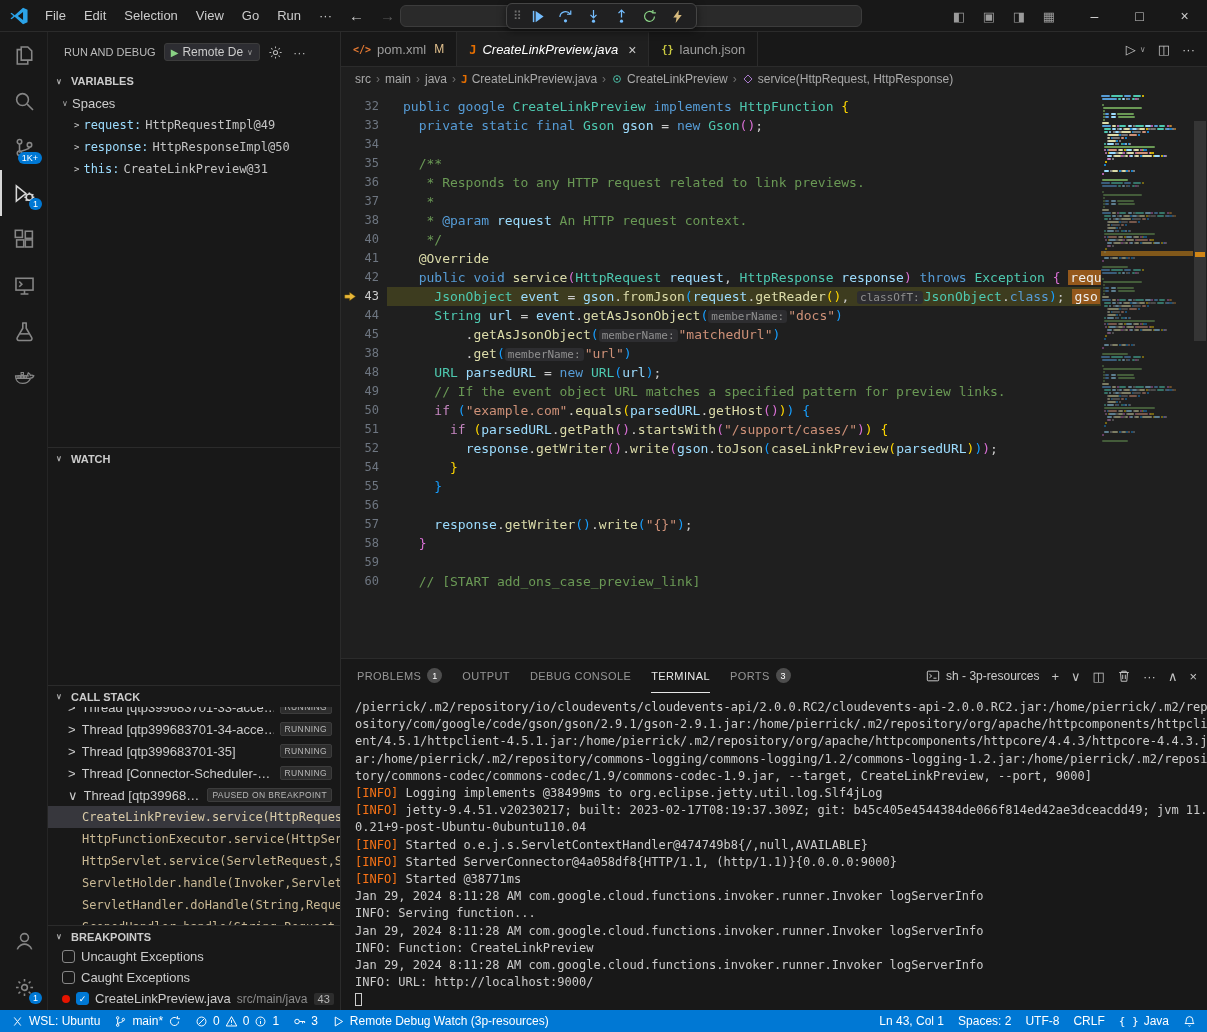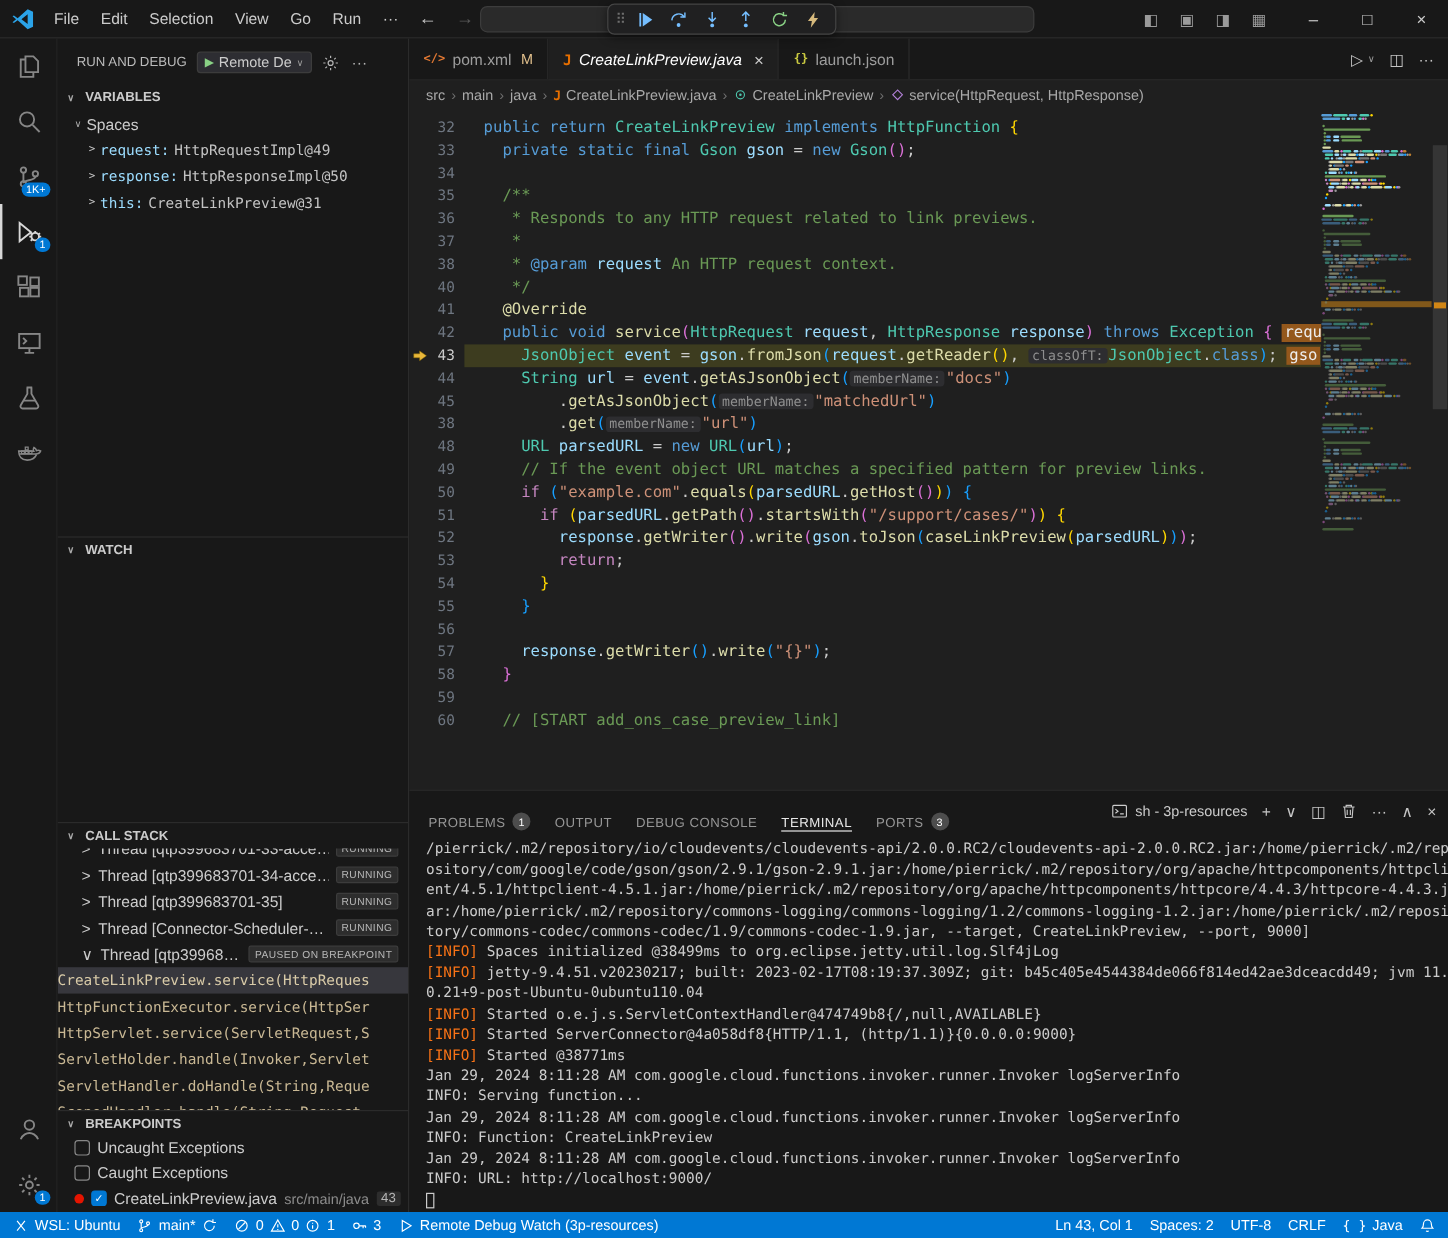--- a/index.html
+++ b/index.html
@@ -52,21 +52,21 @@
   .scope { position:absolute; left:0; right:0; top:60px; padding-left:14px; color:#cccccc; }
   #var-rows { position:absolute; top:82px; left:0; right:0; }
   .var-row { height:22px; display:flex; align-items:center; padding-left:26px; gap:4px; font-family:"DejaVu Sans Mono",monospace; font-size:12px; white-space:nowrap; }
   .var-row .chev { font-size:9px; }
   .var-name { color:#9cdcfe; }
   .var-val { color:#c3c3c3; }
   .cs-wrap { position:absolute; top:675px; height:218px; left:0; right:0; overflow:hidden; }
   .cs-thread { height:22px; display:flex; align-items:center; padding:0 8px 0 20px; gap:6px; white-space:nowrap; }
   .cs-thread .lbl { overflow:hidden; text-overflow:clip; color:#cccccc; }
   .cs-badge { margin-left:auto; font-size:8.5px; color:#b8b8b8; background:#2d2d2d; border:1px solid #3c3c3c; border-radius:2px; padding:1px 4px; letter-spacing:.4px; white-space:nowrap; }
-  .cs-frame { height:22px; display:flex; align-items:center; font-family:"DejaVu Sans Mono",monospace; font-size:12px; color:#c9b894; white-space:nowrap; overflow:hidden; }
+  .cs-frame { height:22px; display:flex; align-items:center; padding-left:34px; font-family:"DejaVu Sans Mono",monospace; font-size:12px; color:#c9b894; white-space:nowrap; overflow:hidden; }
   .cs-frame.selected { background:#37373d; color:#d9cba8; }
   #bp-rows { position:absolute; top:914px; left:0; right:0; }
   .bp-row { height:21px; display:flex; align-items:center; padding:0 10px 0 14px; gap:6px; white-space:nowrap; }
   .bp-check { width:13px; height:13px; border:1px solid #878787; border-radius:3px; background:transparent; display:flex; align-items:center; justify-content:center; font-size:9px; color:#fff; flex:none;}
   .bp-check.checked { background:#0078d4; border-color:#0078d4; }
   .bp-dot { width:8px; height:8px; border-radius:50%; background:#e51400; flex:none; }
   .bp-label { color:#cccccc; }
   .bp-path { color:#8c8c8c; font-size:12px; }
   .bp-line { margin-left:auto; color:#b5b5b5; font-size:11px; background:#2d2d2d; border-radius:2px; padding:0 4px; }
 
@@ -110,21 +110,21 @@
   .mm-tok { position:absolute; top:0; height:2px; border-radius:1px; }
   .mm-marker { position:absolute; right:14px; width:92px; top:160px; height:5px; background:rgba(210,134,22,.55); }
   .vscroll { position:absolute; right:0; top:0; bottom:0; width:14px; }
   .vscroll .thumb { position:absolute; top:30px; height:220px; left:1px; right:1px; background:rgba(121,121,121,.25); }
   .vscroll .deco { position:absolute; top:161px; left:2px; right:2px; height:5px; background:#d18616; }
 
   
   .panel { height:352px; background:#181818; border-top:1px solid #2b2b2b; display:flex; flex-direction:column; min-width:0;}
   .panel-header { height:34px; display:flex; align-items:center; padding:0 10px 0 16px; flex:none; }
   #panel-tabs { display:flex; gap:20px; height:34px; }
-  .panel-tab { display:flex; align-items:flex-end; gap:6px; font-size:11px; letter-spacing:.4px; color:#969696; border-bottom:1px solid transparent; cursor:pointer; }
+  .panel-tab { display:flex; align-items:center; gap:6px; font-size:11px; letter-spacing:.4px; color:#969696; border-bottom:1px solid transparent; cursor:pointer; }
   .panel-tab.active { color:#e7e7e7; border-bottom-color:#e7e7e7; }
   .panel-badge { background:#4d4d4d; color:#ffffff; font-size:9px; border-radius:9px; min-width:15px; height:15px; display:flex; align-items:center; justify-content:center; padding:0 3px; }
   .panel-right { margin-left:auto; display:flex; align-items:center; gap:12px; color:#c5c5c5; }
   .term-title { display:flex; align-items:center; gap:6px; font-size:12px; color:#cccccc; }
   .term-title svg { width:14px; height:14px; }
   .p-act { font-size:13px; color:#c5c5c5; }
   .p-act svg { width:14px; height:14px; display:block; }
   .terminal { flex:1; overflow:hidden; padding:6px 0 0 14px; font-family:"DejaVu Sans Mono",monospace; font-size:12px; line-height:17.2px; }
   .t-line { white-space:pre; overflow:hidden; }
   .t-txt { color:#cccccc; } .t-info { color:#f97316; }
@@ -473,42 +473,41 @@
           <span class="ci">
             <svg viewBox="0 0 16 16">
               <rect x="4.2" y="4.2" width="7.6" height="7.6" transform="rotate(45 8 8)" fill="none" stroke="#b180d7" stroke-width="1.2"></rect>
             </svg>
           </span>
           <span>service(HttpRequest, HttpResponse)</span>
         </span>
       </div>
     <div class="editor">
       <div id="code">
-          <div class="code-line"><div class="gutter"><span class="lnum">32</span></div><div class="ltext"><span class="tk-k">public return </span><span class="tk-c">CreateLinkPreview</span><span class="tk-p"> </span><span class="tk-k">implements</span><span class="tk-p"> </span><span class="tk-c">HttpFunction</span><span class="tk-p"> </span><span class="tk-b1">{</span></div></div>
+          <div class="code-line"><div class="gutter"><span class="lnum">32</span></div><div class="ltext"><span class="tk-k">public google </span><span class="tk-c">CreateLinkPreview</span><span class="tk-p"> </span><span class="tk-k">implements</span><span class="tk-p"> </span><span class="tk-c">HttpFunction</span><span class="tk-p"> </span><span class="tk-b1">{</span></div></div>
           <div class="code-line"><div class="gutter"><span class="lnum">33</span></div><div class="ltext"><span class="tk-p">  </span><span class="tk-k">private static final </span><span class="tk-c">Gson</span><span class="tk-p"> </span><span class="tk-v">gson</span><span class="tk-p"> = </span><span class="tk-k">new</span><span class="tk-p"> </span><span class="tk-c">Gson</span><span class="tk-b2">()</span><span class="tk-p">;</span></div></div>
           <div class="code-line"><div class="gutter"><span class="lnum">34</span></div><div class="ltext"></div></div>
           <div class="code-line"><div class="gutter"><span class="lnum">35</span></div><div class="ltext"><span class="tk-cm">  /**</span></div></div>
           <div class="code-line"><div class="gutter"><span class="lnum">36</span></div><div class="ltext"><span class="tk-cm">   * Responds to any HTTP request related to link previews.</span></div></div>
           <div class="code-line"><div class="gutter"><span class="lnum">37</span></div><div class="ltext"><span class="tk-cm">   *</span></div></div>
           <div class="code-line"><div class="gutter"><span class="lnum">38</span></div><div class="ltext"><span class="tk-cm">   * </span><span class="tk-k">@param</span><span class="tk-cm"> </span><span class="tk-v">request</span><span class="tk-cm"> An HTTP request context.</span></div></div>
           <div class="code-line"><div class="gutter"><span class="lnum">40</span></div><div class="ltext"><span class="tk-cm">   */</span></div></div>
           <div class="code-line"><div class="gutter"><span class="lnum">41</span></div><div class="ltext"><span class="tk-p">  </span><span class="tk-an">@Override</span></div></div>
           <div class="code-line"><div class="gutter"><span class="lnum">42</span></div><div class="ltext"><span class="tk-p">  </span><span class="tk-k">public void </span><span class="tk-m">service</span><span class="tk-b2">(</span><span class="tk-c">HttpRequest</span><span class="tk-p"> </span><span class="tk-v">request</span><span class="tk-p">, </span><span class="tk-c">HttpResponse</span><span class="tk-p"> </span><span class="tk-v">response</span><span class="tk-b2">)</span><span class="tk-p"> </span><span class="tk-k">throws</span><span class="tk-p"> </span><span class="tk-c">Exception</span><span class="tk-p"> </span><span class="tk-b2">{</span><span class="tk-p"> </span><span class="tk-iv">requ</span></div></div>
           <div class="code-line current"><div class="gutter"><span class="ic dbg-arrow"><svg viewBox="0 0 16 16">
                   <path d="M1 6h6V3l7 5-7 5v-3H1z" fill="#e9b73a" stroke="#8f7000" stroke-width="0.5"></path>
                 </svg></span><span class="lnum">43</span></div><div class="ltext"><span class="tk-p">    </span><span class="tk-c">JsonObject</span><span class="tk-p"> </span><span class="tk-v">event</span><span class="tk-p"> = </span><span class="tk-v">gson</span><span class="tk-p">.</span><span class="tk-m">fromJson</span><span class="tk-b3">(</span><span class="tk-v">request</span><span class="tk-p">.</span><span class="tk-m">getReader</span><span class="tk-b1">()</span><span class="tk-p">, </span><span class="tk-i">classOfT:</span><span class="tk-c">JsonObject</span><span class="tk-p">.</span><span class="tk-k">class</span><span class="tk-b3">)</span><span class="tk-p">; </span><span class="tk-iv">gso</span></div></div>
           <div class="code-line"><div class="gutter"><span class="lnum">44</span></div><div class="ltext"><span class="tk-p">    </span><span class="tk-c">String</span><span class="tk-p"> </span><span class="tk-v">url</span><span class="tk-p"> = </span><span class="tk-v">event</span><span class="tk-p">.</span><span class="tk-m">getAsJsonObject</span><span class="tk-b3">(</span><span class="tk-i">memberName:</span><span class="tk-s">"docs"</span><span class="tk-b3">)</span></div></div>
           <div class="code-line"><div class="gutter"><span class="lnum">45</span></div><div class="ltext"><span class="tk-p">        .</span><span class="tk-m">getAsJsonObject</span><span class="tk-b3">(</span><span class="tk-i">memberName:</span><span class="tk-s">"matchedUrl"</span><span class="tk-b3">)</span></div></div>
           <div class="code-line"><div class="gutter"><span class="lnum">38</span></div><div class="ltext"><span class="tk-p">        .</span><span class="tk-m">get</span><span class="tk-b3">(</span><span class="tk-i">memberName:</span><span class="tk-s">"url"</span><span class="tk-b3">)</span></div></div>
           <div class="code-line"><div class="gutter"><span class="lnum">48</span></div><div class="ltext"><span class="tk-p">    </span><span class="tk-c">URL</span><span class="tk-p"> </span><span class="tk-v">parsedURL</span><span class="tk-p"> = </span><span class="tk-k">new</span><span class="tk-p"> </span><span class="tk-c">URL</span><span class="tk-b3">(</span><span class="tk-v">url</span><span class="tk-b3">)</span><span class="tk-p">;</span></div></div>
           <div class="code-line"><div class="gutter"><span class="lnum">49</span></div><div class="ltext"><span class="tk-cm">    // If the event object URL matches a specified pattern for preview links.</span></div></div>
           <div class="code-line"><div class="gutter"><span class="lnum">50</span></div><div class="ltext"><span class="tk-p">    </span><span class="tk-kc">if</span><span class="tk-p"> </span><span class="tk-b3">(</span><span class="tk-s">"example.com"</span><span class="tk-p">.</span><span class="tk-m">equals</span><span class="tk-b1">(</span><span class="tk-v">parsedURL</span><span class="tk-p">.</span><span class="tk-m">getHost</span><span class="tk-b2">()</span><span class="tk-b1">)</span><span class="tk-b3">)</span><span class="tk-p"> </span><span class="tk-b3">{</span></div></div>
           <div class="code-line"><div class="gutter"><span class="lnum">51</span></div><div class="ltext"><span class="tk-p">      </span><span class="tk-kc">if</span><span class="tk-p"> </span><span class="tk-b1">(</span><span class="tk-v">parsedURL</span><span class="tk-p">.</span><span class="tk-m">getPath</span><span class="tk-b2">()</span><span class="tk-p">.</span><span class="tk-m">startsWith</span><span class="tk-b2">(</span><span class="tk-s">"/support/cases/"</span><span class="tk-b2">)</span><span class="tk-b1">)</span><span class="tk-p"> </span><span class="tk-b1">{</span></div></div>
           <div class="code-line"><div class="gutter"><span class="lnum">52</span></div><div class="ltext"><span class="tk-p">        </span><span class="tk-v">response</span><span class="tk-p">.</span><span class="tk-m">getWriter</span><span class="tk-b2">()</span><span class="tk-p">.</span><span class="tk-m">write</span><span class="tk-b2">(</span><span class="tk-v">gson</span><span class="tk-p">.</span><span class="tk-m">toJson</span><span class="tk-b3">(</span><span class="tk-m">caseLinkPreview</span><span class="tk-b1">(</span><span class="tk-v">parsedURL</span><span class="tk-b1">)</span><span class="tk-b3">)</span><span class="tk-b2">)</span><span class="tk-p">;</span></div></div>
-          <div class="code-line"><div class="gutter"><span class="lnum">53</span></div><div class="ltext"><span class="tk-p">        </span><span class="tk-kc">return</span><span class="tk-p">;</span></div></div>
           <div class="code-line"><div class="gutter"><span class="lnum">54</span></div><div class="ltext"><span class="tk-p">      </span><span class="tk-b1">}</span></div></div>
           <div class="code-line"><div class="gutter"><span class="lnum">55</span></div><div class="ltext"><span class="tk-p">    </span><span class="tk-b3">}</span></div></div>
           <div class="code-line"><div class="gutter"><span class="lnum">56</span></div><div class="ltext"></div></div>
           <div class="code-line"><div class="gutter"><span class="lnum">57</span></div><div class="ltext"><span class="tk-p">    </span><span class="tk-v">response</span><span class="tk-p">.</span><span class="tk-m">getWriter</span><span class="tk-b3">()</span><span class="tk-p">.</span><span class="tk-m">write</span><span class="tk-b3">(</span><span class="tk-s">"{}"</span><span class="tk-b3">)</span><span class="tk-p">;</span></div></div>
           <div class="code-line"><div class="gutter"><span class="lnum">58</span></div><div class="ltext"><span class="tk-p">  </span><span class="tk-b2">}</span></div></div>
           <div class="code-line"><div class="gutter"><span class="lnum">59</span></div><div class="ltext"></div></div>
           <div class="code-line"><div class="gutter"><span class="lnum">60</span></div><div class="ltext"><span class="tk-cm">  // [START add_ons_case_preview_link]</span></div></div>
         </div>
       <div class="minimap" id="minimap">
           <div class="mm-line">
@@ -1395,21 +1394,21 @@
           <span class="p-act chev">∧</span>
           <span class="p-act">×</span>
         </div>
       </div>
       <div class="terminal" id="terminal">
           <div class="t-line"><span class="t-txt">/pierrick/.m2/repository/io/cloudevents/cloudevents-api/2.0.0.RC2/cloudevents-api-2.0.0.RC2.jar:/home/pierrick/.m2/rep</span></div>
           <div class="t-line"><span class="t-txt">ository/com/google/code/gson/gson/2.9.1/gson-2.9.1.jar:/home/pierrick/.m2/repository/org/apache/httpcomponents/httpcli</span></div>
           <div class="t-line"><span class="t-txt">ent/4.5.1/httpclient-4.5.1.jar:/home/pierrick/.m2/repository/org/apache/httpcomponents/httpcore/4.4.3/httpcore-4.4.3.j</span></div>
           <div class="t-line"><span class="t-txt">ar:/home/pierrick/.m2/repository/commons-logging/commons-logging/1.2/commons-logging-1.2.jar:/home/pierrick/.m2/reposi</span></div>
           <div class="t-line"><span class="t-txt">tory/commons-codec/commons-codec/1.9/commons-codec-1.9.jar, --target, CreateLinkPreview, --port, 9000]</span></div>
-          <div class="t-line"><span class="t-info">[INFO]</span><span class="t-txt"> Spaces initialized @38499ms to org.eclipse.jetty.util.log.Slf4jLog</span></div>
+          <div class="t-line"><span class="t-info">[INFO]</span><span class="t-txt"> Logging implements @38499ms to org.eclipse.jetty.util.log.Slf4jLog</span></div>
           <div class="t-line"><span class="t-info">[INFO]</span><span class="t-txt"> jetty-9.4.51.v20230217; built: 2023-02-17T08:19:37.309Z; git: b45c405e4544384de066f814ed42ae3dceacdd49; jvm 11.</span></div>
           <div class="t-line"><span class="t-txt">0.21+9-post-Ubuntu-0ubuntu110.04</span></div>
           <div class="t-line"><span class="t-info">[INFO]</span><span class="t-txt"> Started o.e.j.s.ServletContextHandler@474749b8{/,null,AVAILABLE}</span></div>
           <div class="t-line"><span class="t-info">[INFO]</span><span class="t-txt"> Started ServerConnector@4a058df8{HTTP/1.1, (http/1.1)}{0.0.0.0:9000}</span></div>
           <div class="t-line"><span class="t-info">[INFO]</span><span class="t-txt"> Started @38771ms</span></div>
           <div class="t-line"><span class="t-txt">Jan 29, 2024 8:11:28 AM com.google.cloud.functions.invoker.runner.Invoker logServerInfo</span></div>
           <div class="t-line"><span class="t-txt">INFO: Serving function...</span></div>
           <div class="t-line"><span class="t-txt">Jan 29, 2024 8:11:28 AM com.google.cloud.functions.invoker.runner.Invoker logServerInfo</span></div>
           <div class="t-line"><span class="t-txt">INFO: Function: CreateLinkPreview</span></div>
           <div class="t-line"><span class="t-txt">Jan 29, 2024 8:11:28 AM com.google.cloud.functions.invoker.runner.Invoker logServerInfo</span></div>

